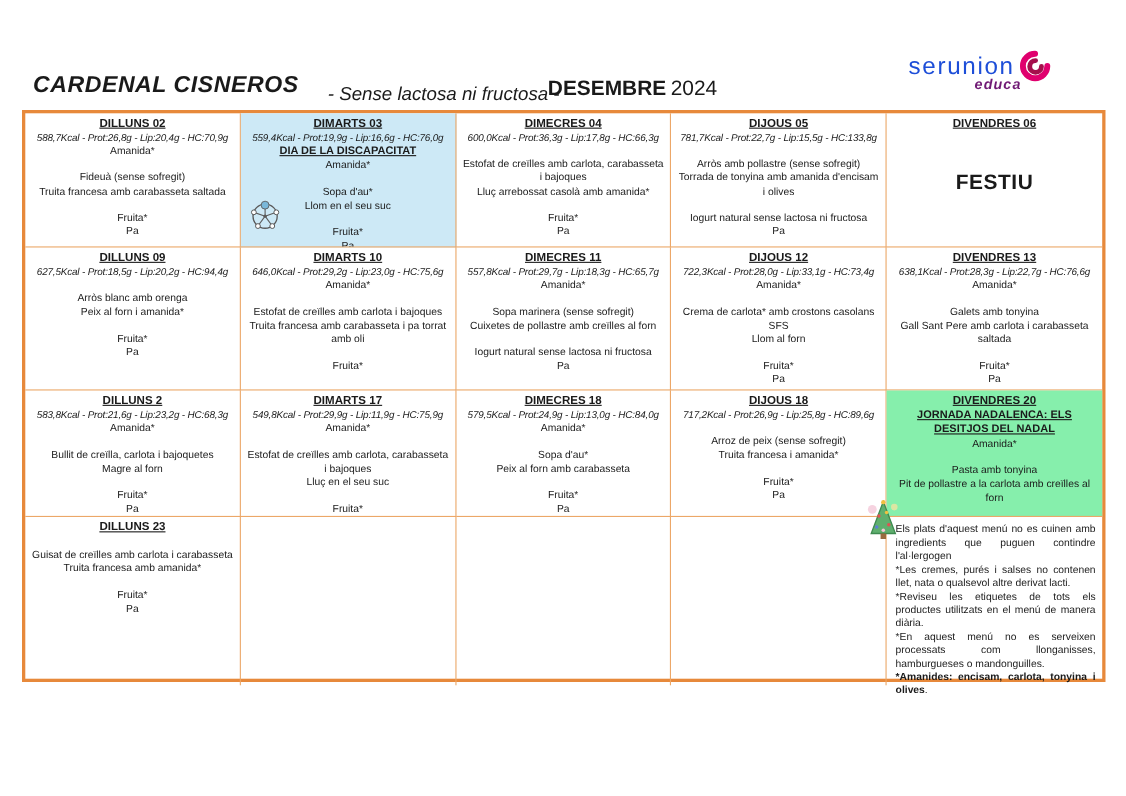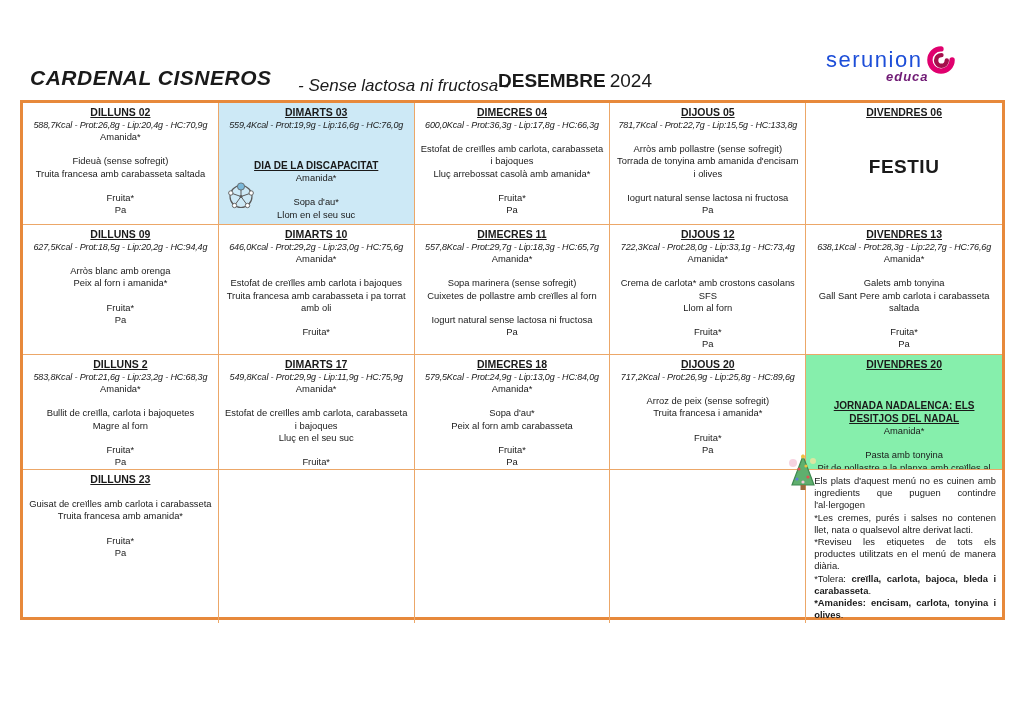--- a/index.html
+++ b/index.html
@@ -32,21 +32,21 @@
   .day-cell {
     border-right:1px solid #ECA768; border-bottom:1px solid #ECA768;
     box-sizing:border-box; padding:3px 5px 2px 5px; text-align:center;
     position:relative; font-size:9.4px; line-height:12.3px; overflow:hidden;
   }
   .calendar > :nth-child(5n)   { border-right:none; }
   .calendar > :nth-child(n+16) { border-bottom:none; }
 
   .day-title { font-weight:bold; text-decoration:underline; font-size:10.5px; line-height:13px; }
   .kcal      { font-style:italic; font-size:9px; letter-spacing:-0.15px; white-space:nowrap; line-height:12px; }
-  .special   { font-weight:bold; text-decoration:underline; font-size:10px; line-height:13px;margin-top:28px; }
+  .special   { font-weight:bold; text-decoration:underline; font-size:10px; line-height:13px; }
   .menu-line {}
   .blank     { height:12px; }
   .festiu    { font-size:19px; font-weight:bold; margin-top:42px; letter-spacing:.5px; }
 
   
   .notes-cell { text-align:justify; padding:5px 6px 3px 8px; font-size:9.4px; line-height:12.2px; overflow:visible; }
   .note-par { text-align:justify; }
   .note-par .bold { font-weight:bold; }
 
   
@@ -221,36 +221,36 @@
         <div class="kcal">579,5Kcal - Prot:24,9g - Lip:13,0g - HC:84,0g</div>
         <div class="menu-line">Amanida*</div>
         <div class="blank"></div>
         <div class="menu-line">Sopa d'au*</div>
         <div class="menu-line">Peix al forn amb carabasseta</div>
         <div class="blank"></div>
         <div class="menu-line">Fruita*</div>
         <div class="menu-line">Pa</div>
       </div>
       <div class="day-cell">
-        <div class="day-title">DIJOUS 20</div>
+        <div class="day-title">DIJOUS 18</div>
         <div class="kcal">717,2Kcal - Prot:26,9g - Lip:25,8g - HC:89,6g</div>
         <div class="blank"></div>
         <div class="menu-line">Arroz de peix (sense sofregit)</div>
         <div class="menu-line">Truita francesa i amanida*</div>
         <div class="blank"></div>
         <div class="menu-line">Fruita*</div>
         <div class="menu-line">Pa</div>
       </div>
       <div class="day-cell" style="background: #86efac;">
         <div class="day-title">DIVENDRES 20</div>
         <div class="special">JORNADA NADALENCA: ELS DESITJOS DEL NADAL</div>
         <div class="menu-line">Amanida*</div>
         <div class="blank"></div>
         <div class="menu-line">Pasta amb tonyina</div>
-        <div class="menu-line">Pit de pollastre a la planxa amb creïlles al forn</div>
+        <div class="menu-line">Pit de pollastre a la carlota amb creïlles al forn</div>
         <div class="blank"></div>
       </div>
       <div class="day-cell">
         <div class="day-title">DILLUNS 23</div>
         <div class="blank"></div>
         <div class="menu-line">Guisat de creïlles amb carlota i carabasseta</div>
         <div class="menu-line">Truita francesa amb amanida*</div>
         <div class="blank"></div>
         <div class="menu-line">Fruita*</div>
         <div class="menu-line">Pa</div>
@@ -269,17 +269,17 @@
       <circle cx="14" cy="16" r="1.6" fill="#E05252"></circle>
       <circle cx="21" cy="13" r="1.6" fill="#F0C040"></circle>
       <circle cx="12" cy="26" r="1.6" fill="#5B7FD4"></circle>
       <circle cx="23" cy="24" r="1.6" fill="#E05252"></circle>
       <circle cx="18" cy="29" r="1.6" fill="#F4C8D8"></circle>
     </svg>
   </span>
 <div class="note-par"><span>Els plats d'aquest menú no es cuinen amb ingredients que puguen contindre l'al·lergogen</span></div>
         <div class="note-par"><span>*Les cremes, purés i salses no contenen llet, nata o qualsevol altre derivat lacti.</span></div>
         <div class="note-par"><span>*Reviseu les etiquetes de tots els productes utilitzats en el menú de manera diària.</span></div>
-        <div class="note-par"><span>*Tolera: </span><span class="bold">creïlla, carlota, bajoca, bleda i carabasseta</span><span>.</span></div>
+        <div class="note-par"><span>*En aquest menú no es serveixen processats com llonganisses, hamburgueses o mandonguilles.</span></div>
         <div class="note-par"><span class="bold">*Amanides: encisam, carlota, tonyina i olives</span><span>.</span></div>
       </div>
     </div>
 </div>
 
 </body></html>

